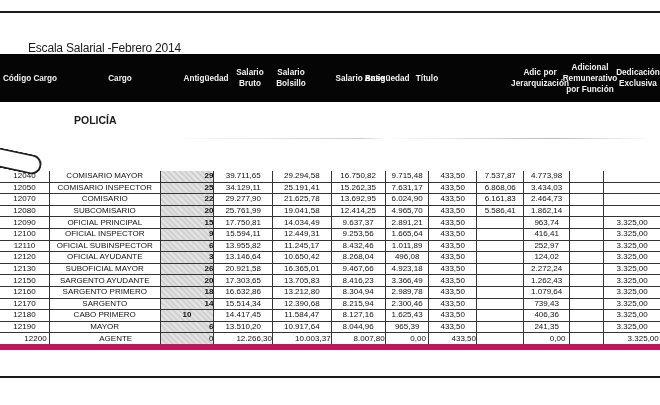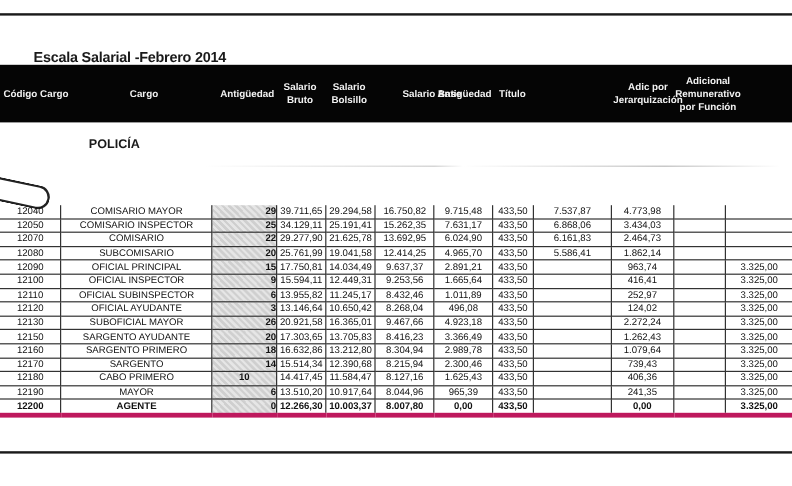--- a/index.html
+++ b/index.html
@@ -1,48 +1,49 @@
 <!DOCTYPE html>
 <html><head>
 <meta charset="utf-8">
 <style>
   html, body { margin:0; padding:0; background:#ffffff; }
   body { width:660px; height:405px; position:relative; overflow:hidden; font-family:"Liberation Sans", sans-serif; color:#111; }
   .topline { position:absolute; left:0; top:11px; width:660px; height:2px; background:#1a1a1a; }
   .bottomline { position:absolute; left:0; top:376px; width:660px; height:2px; background:#1a1a1a; }
-  .title { position:absolute; left:28px; top:41px; font-size:12px; font-weight:bold; letter-spacing:-0.2px; color:#1a1a1a; }
+  .title { position:absolute; left:28px; top:41px; font-size:12px; font-weight:normal; letter-spacing:-0.2px; color:#1a1a1a; }
   .header { position:absolute; left:0; top:54px; width:660px; height:48px; background:#050505; color:#f2f2f2; }
   .hcell { position:absolute; top:0; height:48px; display:flex; align-items:center; justify-content:center; text-align:center; font-size:8.2px; font-weight:bold; line-height:11px; }
   .section { position:absolute; left:74px; top:114px; font-size:10.5px; font-weight:bold; color:#1a1a1a; }
   .clip { position:absolute; left:-20px; top:150px; width:60px; height:16px; border:2px solid #222; border-radius:10px; border-left:none; transform:rotate(12deg); }
   .faintline { position:absolute; left:170px; top:138px; width:480px; height:1px; background:linear-gradient(90deg, transparent 0%, #ccc 40%, transparent 45%, #bbb 80%, transparent 100%); }
   table.grid { position:absolute; left:0; top:171px; border-collapse:collapse; font-size:8px; }
   table.grid td { height:10.6px; padding:0; border-bottom:1px solid #333; text-align:center; white-space:nowrap; line-height:10px; }
   table.grid td.b { border-right:1px solid #333; }
   td.ant { background:repeating-linear-gradient(45deg,#cfcfcf 0 2px,#e6e6e6 2px 4px); font-weight:bold; }
-  tr.last td { font-weight:bold; border-bottom:4px solid #be185d; }
+  tr.last td { font-weight:normal; border-bottom:6px solid #be185d;padding-left:22px; }
 </style>
 </head>
 <body>
 
 <div class="topline"></div>
 
 <div class="title">Escala Salarial -Febrero 2014</div>
 
 <div class="header">
   <div class="hcell" style="left:0;width:60px;">Código Cargo</div>
   <div class="hcell" style="left:60px;width:120px;">Cargo</div>
   <div class="hcell" style="left:182px;width:48px;">Antigüedad</div>
   <div class="hcell" style="left:232px;width:36px;">Salario Bruto</div>
   <div class="hcell" style="left:272px;width:38px;">Salario Bolsillo</div>
   <div class="hcell" style="left:312px;width:50px;margin-left:23px;">Salario Base</div>
   <div class="hcell" style="left:364px;width:46px;">Antigüedad</div>
   <div class="hcell" style="left:412px;width:30px;">Título</div>
   <div class="hcell" style="left:514px;width:52px;">Adic por Jerarquización</div>
   <div class="hcell" style="left:562px;width:56px;">Adicional Remunerativo por Función</div>
+  <div class="hcell" style="left:616px;width:44px;">Dedicación Exclusiva</div>
 </div>
 
 <div class="section">POLICÍA</div>
 
 <div class="faintline"></div>
 <div class="clip"></div>
 
 <table class="grid">
   <colgroup>
     <col style="width:57px">

